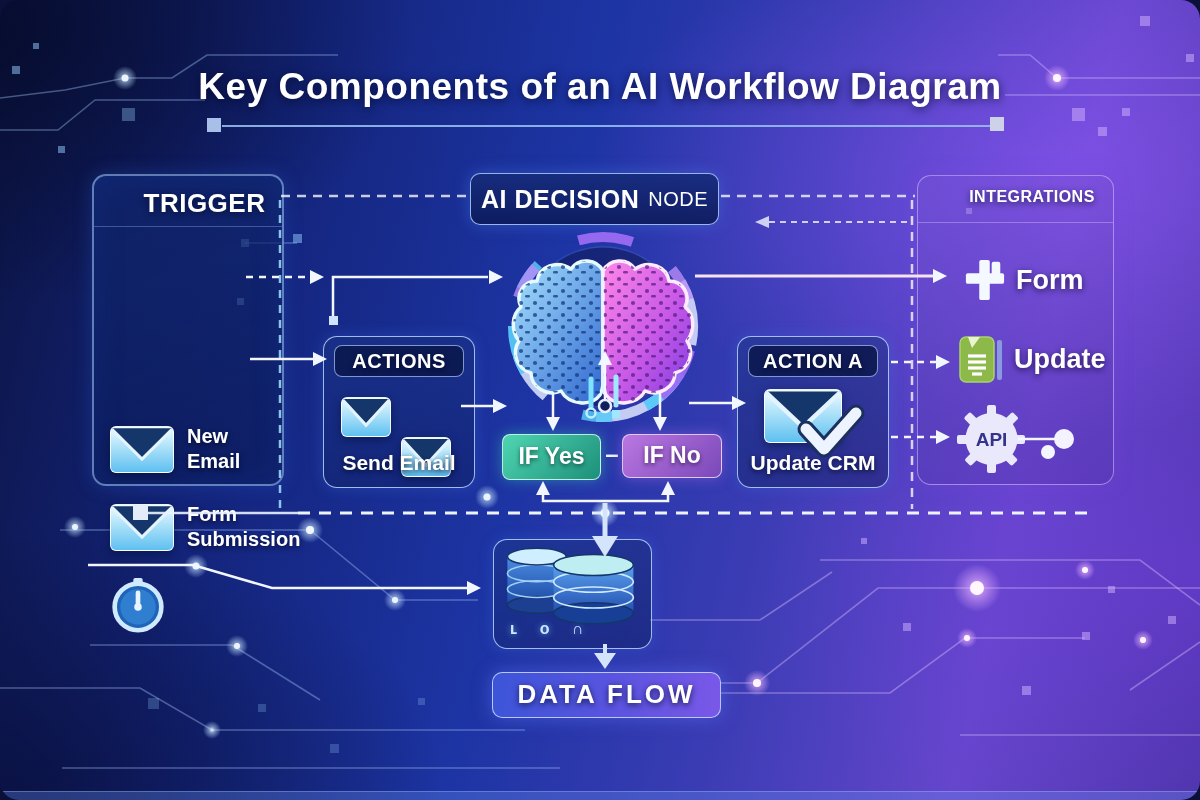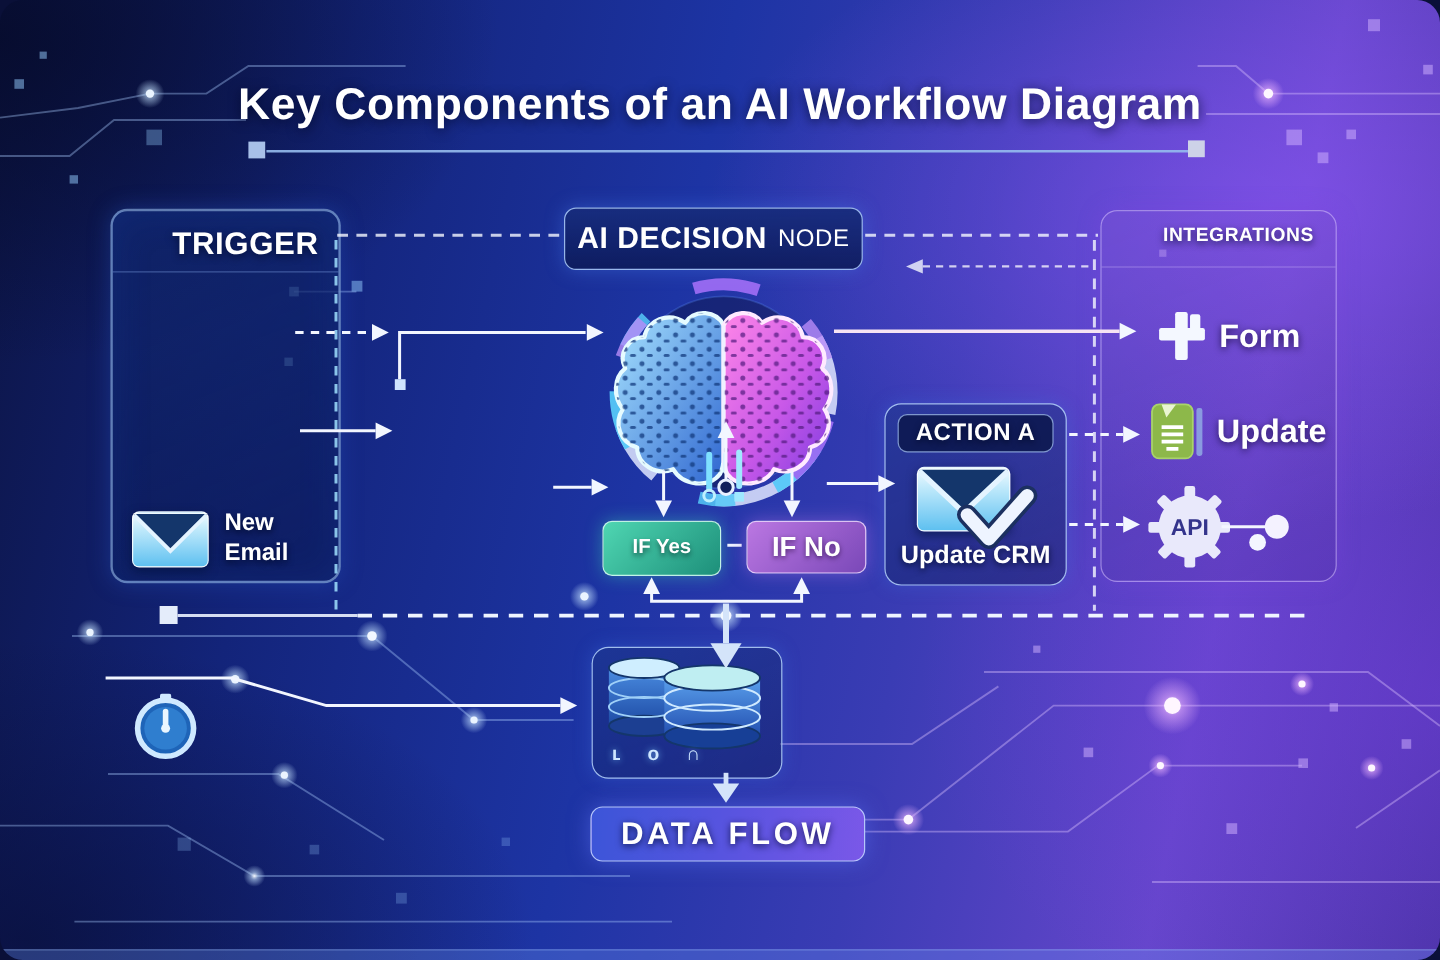--- a/index.html
+++ b/index.html
@@ -63,21 +63,21 @@
   .actiona{left:737px;top:336px;width:150px;height:150px;}
   .box .foot{position:absolute;left:0;right:0;bottom:12px;text-align:center;
     font-size:21px;font-weight:bold;text-shadow:0 2px 5px rgba(0,10,40,.85);}
   .a-env1{left:17px;top:60px;width:48px;height:38px;}
   .a-env2{left:77px;top:60px;width:48px;height:38px;}
   .crm-ic{left:26px;top:52px;width:76px;height:52px;}
 
   
   .ifyes{left:502px;top:434px;width:97px;height:44px;border-radius:8px;
     background:linear-gradient(135deg,#4fd6b2,#1d8f7a);border:1.5px solid rgba(225,255,246,.8);
-    box-shadow:0 0 14px rgba(60,210,180,.45);text-align:center;line-height:42px;font-size:17px;font-weight:bold;
+    box-shadow:0 0 14px rgba(60,210,180,.45);text-align:center;line-height:42px;font-size:23px;font-weight:bold;
     text-shadow:0 2px 4px rgba(0,30,30,.6);}
   .ifno{left:622px;top:434px;width:98px;height:42px;border-radius:8px;
     background:linear-gradient(135deg,#bb77e2,#7a48b8);border:1.5px solid rgba(240,225,255,.8);
     box-shadow:0 0 14px rgba(170,110,230,.5);text-align:center;line-height:40px;font-size:23px;font-weight:bold;
     text-shadow:0 2px 4px rgba(30,0,50,.6);}
   .ifdash{left:600px;top:440px;width:24px;text-align:center;font-size:24px;font-weight:bold;color:#eef2ff;}
 
   
   .integ{left:917px;top:175px;width:195px;height:308px;border-radius:14px;
     border:1.5px solid rgba(215,195,255,.55);
@@ -214,20 +214,29 @@
     <div class="panel-h">TRIGGER</div>
     <div class="t-row t1">
       <div class="env" style="width:62px;height:45px">
         <svg viewBox="0 0 100 70" preserveAspectRatio="none">
             <polygon points="0,2 100,2 50,50" fill="#14366b"></polygon>
             <polyline points="0,2 50,50 100,2" fill="none" stroke="#e4f4ff" stroke-width="5"></polyline>
           </svg>
       </div>
       <div class="lbl"><span>New</span><br><span>Email</span></div>
     </div>
+    <div class="t-row t2">
+      <div class="env" style="width:62px;height:45px">
+        <svg viewBox="0 0 100 70" preserveAspectRatio="none">
+            <polygon points="0,2 100,2 50,50" fill="#14366b"></polygon>
+            <polyline points="0,2 50,50 100,2" fill="none" stroke="#e4f4ff" stroke-width="5"></polyline>
+          </svg>
+      </div>
+      <div class="lbl"><span>Form</span><br><span>Submission</span></div>
+    </div>
     <div class="t-row t3">
       <svg width="56" height="56" viewBox="0 0 60 60">
         <rect x="25" y="0" width="10" height="6" rx="2" fill="#cfe9ff"></rect>
         <circle cx="30" cy="31" r="25" fill="#1e64b8" stroke="#cfe9ff" stroke-width="5"></circle>
         <circle cx="30" cy="31" r="19" fill="#2f7ecf"></circle>
         <line x1="30" y1="31" x2="30" y2="16" stroke="#eaf6ff" stroke-width="5" stroke-linecap="round"></line>
         <circle cx="30" cy="31" r="4" fill="#eaf6ff"></circle>
       </svg>
     </div>
   </div>
@@ -273,20 +282,36 @@
       <line x1="100" y1="44" x2="100" y2="164" stroke="#eaf4ff" stroke-width="2" opacity=".85"></line>
 
       <line x1="88" y1="152" x2="88" y2="180" stroke="#7fe0ff" stroke-width="5" stroke-linecap="round"></line>
       <circle cx="88" cy="186" r="4.5" fill="none" stroke="#bff0ff" stroke-width="2.5"></circle>
       <line x1="113" y1="150" x2="113" y2="178" stroke="#a0e8ff" stroke-width="5" stroke-linecap="round"></line>
       <rect x="109" y="183" width="8" height="8" fill="#9fe8ff"></rect>
       <line x1="101" y1="152" x2="101" y2="166" stroke="#d8f2ff" stroke-width="3" stroke-linecap="round"></line>
     </svg>
   </div>
 
+  <div class="abs box actions">
+    <div class="box-h">ACTIONS</div>
+    <div class="env abs a-env1">
+      <svg viewBox="0 0 100 70" preserveAspectRatio="none">
+          <polygon points="0,2 100,2 50,50" fill="#14366b"></polygon>
+          <polyline points="0,2 50,50 100,2" fill="none" stroke="#e4f4ff" stroke-width="6"></polyline>
+        </svg>
+    </div>
+    <div class="env abs a-env2">
+      <svg viewBox="0 0 100 70" preserveAspectRatio="none">
+          <polygon points="0,2 100,2 50,50" fill="#14366b"></polygon>
+          <polyline points="0,2 50,50 100,2" fill="none" stroke="#e4f4ff" stroke-width="6"></polyline>
+        </svg>
+    </div>
+    <div class="foot">Send Email</div>
+  </div>
 
   <div class="abs ifyes">IF Yes</div>
   <div class="abs ifdash">–</div>
   <div class="abs ifno">IF No</div>
 
   <div class="abs box actiona">
     <div class="box-h">ACTION A</div>
     <div class="env abs crm-ic">
       <svg viewBox="0 0 100 70" preserveAspectRatio="none">
           <polygon points="0,2 100,2 50,50" fill="#14366b"></polygon>

